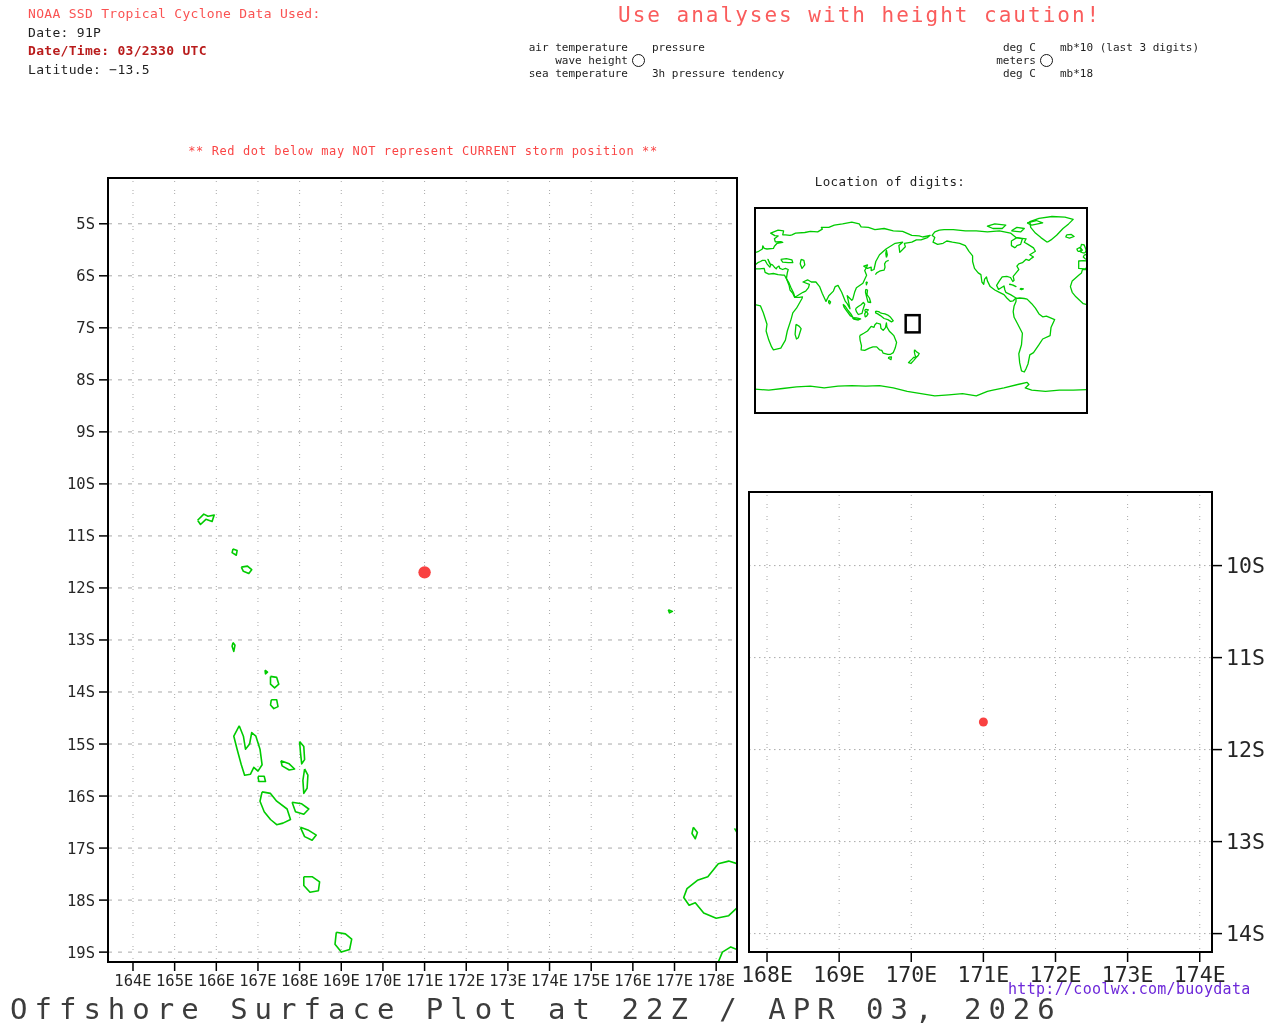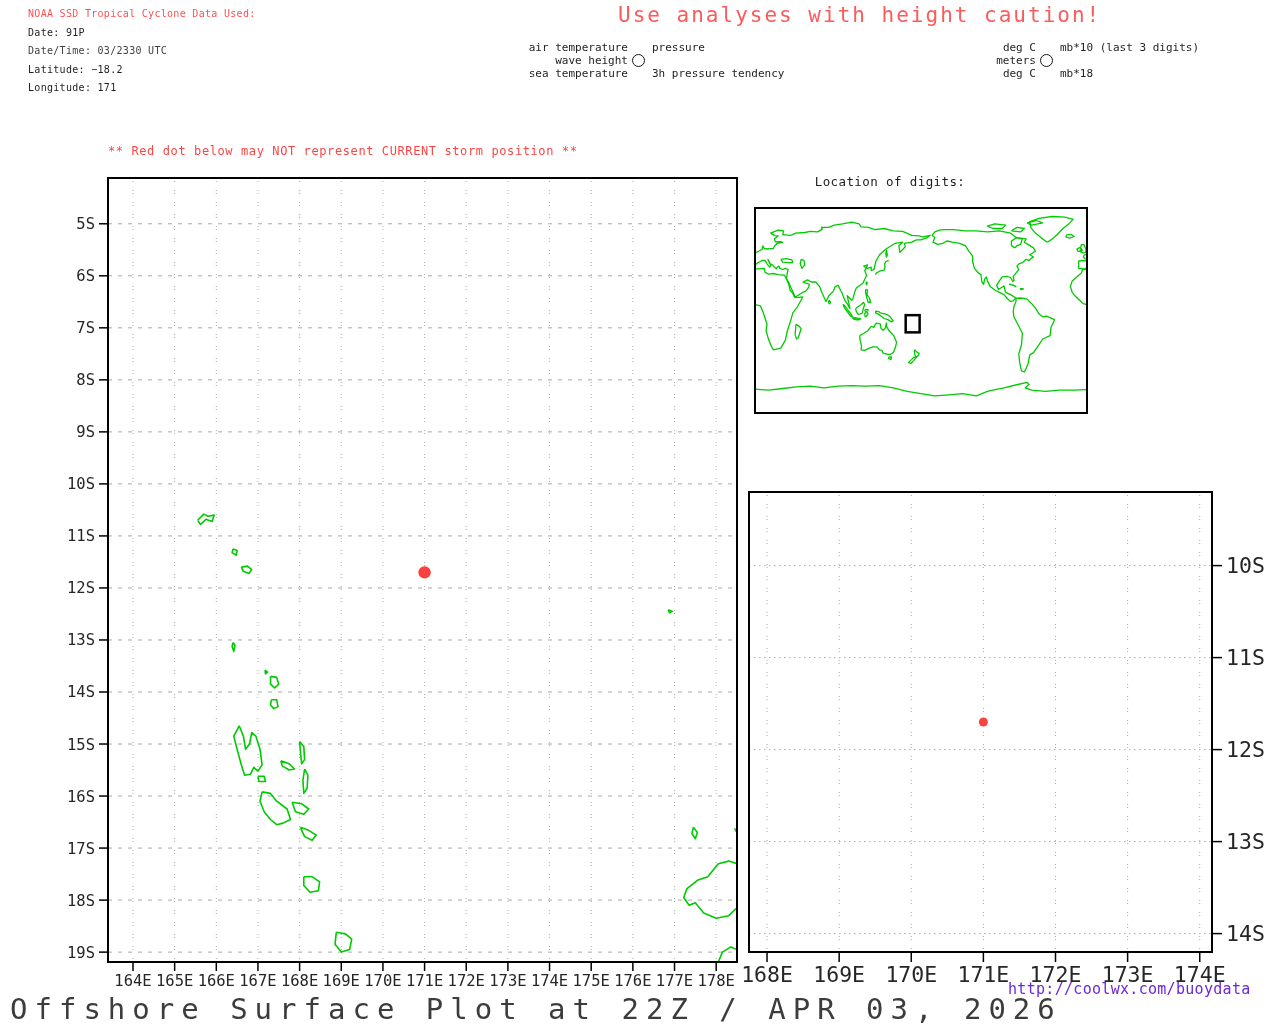--- a/index.html
+++ b/index.html
@@ -1,48 +1,47 @@
 <!DOCTYPE html>
 <html><head>
 <meta charset="utf-8">
 <style>
   html,body{margin:0;padding:0;background:#fff;}
   #page{position:relative;width:1280px;height:1024px;background:#ffffff;overflow:hidden;
         font-family:"DejaVu Sans Mono",monospace;}
   .abs{position:absolute;}
-  .hdr-line{font-size:10px;letter-spacing:0.3px;line-height:18.6px;white-space:pre;color:#1e1e1e;padding-left:16px;}
+  .hdr-line{font-size:13px;letter-spacing:0.3px;line-height:18.6px;white-space:pre;color:#1e1e1e;padding-left:16px;}
   .red{color:#fa5252;}
-  .boldred{color:#404040;font-weight:normal;}
+  .boldred{color:#b91c1c;font-weight:bold;}
   #caution{left:618px;top:3px;font-size:21px;letter-spacing:2px;color:#fa5c5c;white-space:pre;}
   .legend{position:absolute;display:flex;font-size:11px;letter-spacing:0;color:#1e1e1e;}
   .legend .lcol{text-align:right;}
   .legend .lcol div,.legend .rcol div{height:13px;line-height:13px;white-space:pre;}
   .legend .ccol{width:24px;position:relative;}
   .legend-circle{position:absolute;top:13px;left:4px;width:11px;height:11px;
                  border:1.6px solid #161616;border-radius:50%;}
-  #warning{left:108px;top:144px;width:630px;font-size:12px;letter-spacing:0.6px;
+  #warning{left:108px;top:144px;width:630px;text-align:center;font-size:12px;letter-spacing:0.6px;
            color:#fa4545;white-space:pre;}
   #inset-title{left:755px;top:174px;width:270px;text-align:center;font-size:12.5px;
                letter-spacing:0.4px;color:#1e1e1e;white-space:pre;}
   #footer-title{left:10px;top:992px;font-size:29px;letter-spacing:7px;color:#3c3c3c;white-space:pre;}
   #footer-url{left:1008px;top:980px;font-size:15px;letter-spacing:0.3px;color:#6d28d9;
               white-space:pre;text-decoration:none;}
   svg text{font-family:"DejaVu Sans Mono",monospace;fill:#262626;}
 </style>
 </head>
 <body>
 
 <div id="page">
 
   <div class="abs" style="left:12px;top:5px;">
     <div class="hdr-line red">NOAA SSD Tropical Cyclone Data Used:</div>
     <div class="hdr-line">Date: 91P</div>
     <div class="hdr-line boldred">Date/Time: 03/2330 UTC</div>
-    <div class="hdr-line">Latitude: −18.2</div>
-    <div class="hdr-line">Longitude: 171</div>
+    <div class="hdr-line">Latitude: −13.5</div>
   </div>
 
   <div class="abs" id="caution">Use analyses with height caution!</div>
 
   <div class="legend" style="left:453px;top:41px;">
     <div class="lcol" style="width:175px;">
       <div>air temperature</div>
       <div>wave height</div>
       <div>sea temperature</div>
     </div>

